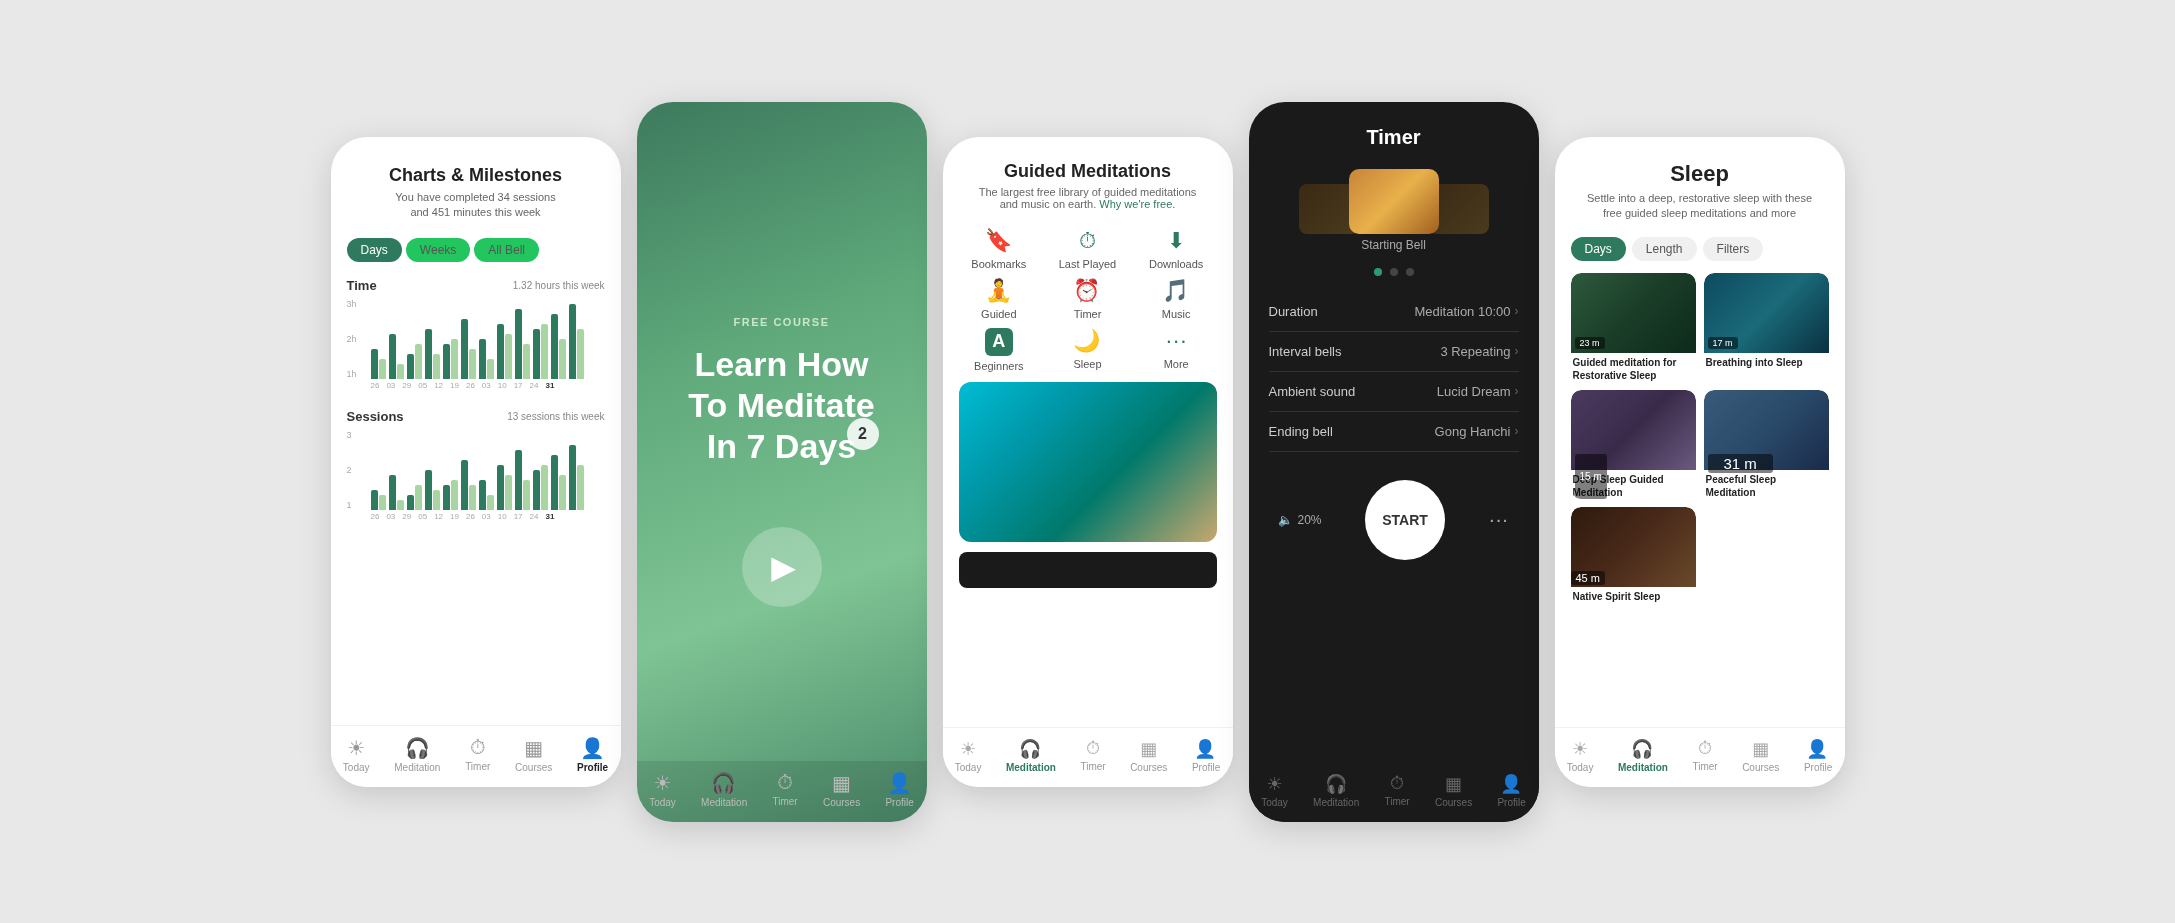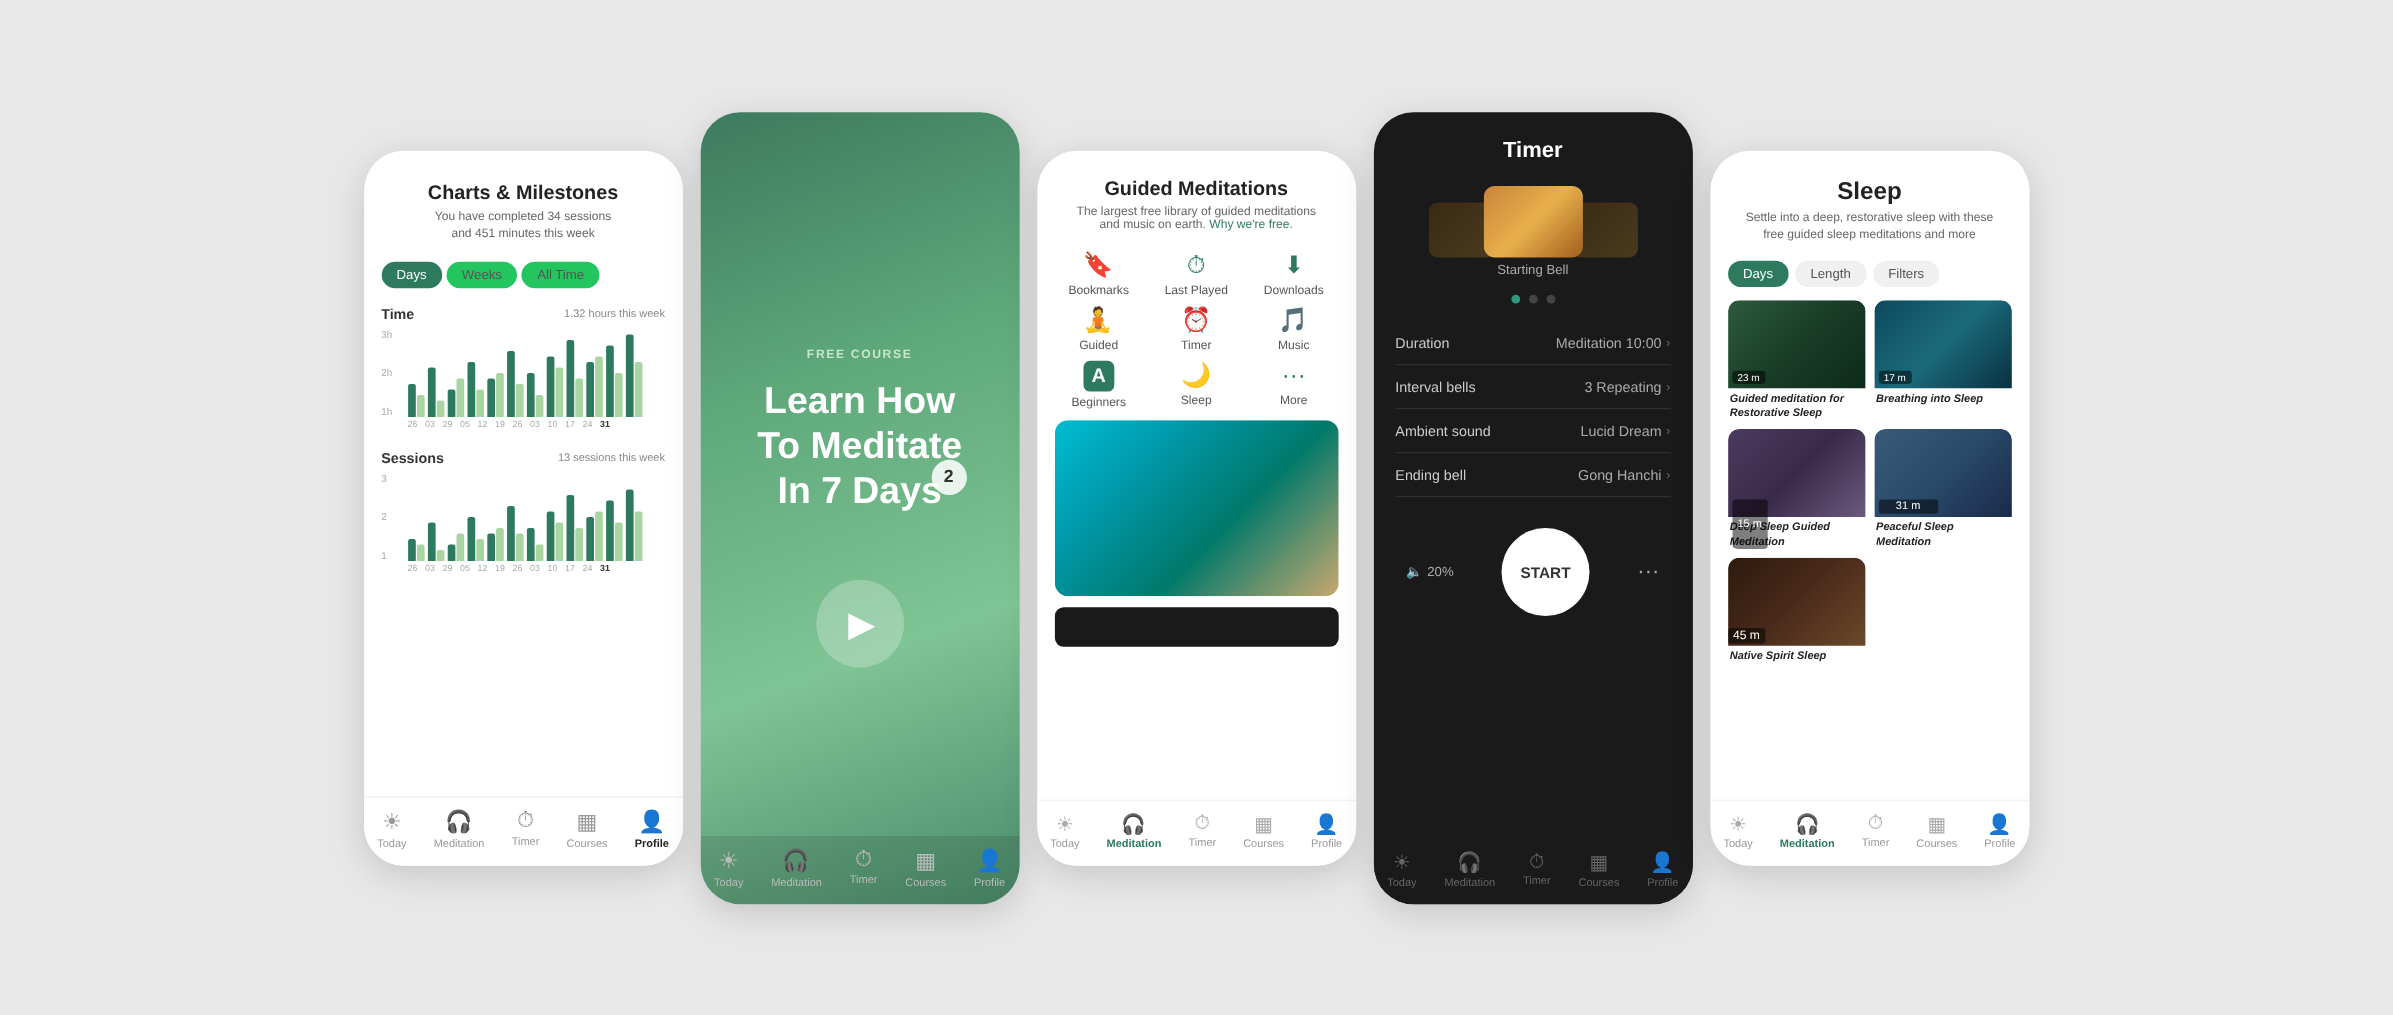--- a/index.html
+++ b/index.html
@@ -110,36 +110,36 @@
     
     .s5-header { text-align: center; padding: 24px 20px 8px; }
     .s5-title { font-size: 22px; font-weight: 700; color: #222; }
     .s5-subtitle { font-size: 11px; color: #666; margin-top: 4px; line-height: 1.4; }
     .s5-filter-row { display: flex; align-items: center; gap: 6px; padding: 8px 16px; }
     .s5-sort-btn { background: #2d7a5e; color: #fff; border: none; border-radius: 16px; padding: 5px 14px; font-size: 12px; cursor: pointer; }
     .s5-length-btn { background: #f0f0f0; color: #555; border: none; border-radius: 16px; padding: 5px 14px; font-size: 12px; cursor: pointer; }
     .s5-filter-btn { background: #f0f0f0; color: #555; border: none; border-radius: 16px; padding: 5px 14px; font-size: 12px; cursor: pointer; }
     .s5-grid { display: grid; grid-template-columns: 1fr 1fr; gap: 8px; padding: 4px 16px; }
     .s5-card { border-radius: 10px; overflow: hidden; position: relative; }
-    .s5-card-title { font-size: 10px; font-weight: 600; color: #222; padding: 3px 2px 0; line-height: 1.3; font-style: italic; }
+    .s5-card-title { font-size: 10px; font-weight: 600; color: #222; padding: 3px 2px 0; line-height: 1.3; }
   </style>
 </head>
 <body>
 
 <div class="screens-container">
 
   <div class="phone-screen screen1">
     <div class="s1-header">
       <div class="s1-title">Charts &amp; Milestones</div>
       <div class="s1-subtitle">You have completed 34 sessions<br>and 451 minutes this week</div>
     </div>
     <div class="s1-tabs">
       <button class="s1-tab active">Days</button>
       <button class="s1-tab inactive">Weeks</button>
-      <button class="s1-tab inactive">All Time</button>
+      <button class="s1-tab inactive">All Bell</button>
     </div>
 
     <div class="s1-chart-section">
       <div class="s1-chart-label">
         <span class="s1-chart-label-text">Time</span>
         <span class="s1-chart-sublabel">1.32 hours this week</span>
       </div>
       <div class="chart-wrapper">
         <div class="y-axis">
           <span class="y-label">3h</span>
@@ -535,21 +535,21 @@
         <div style="width:100%;height:80px;border-radius:10px 10px 0 0;background:linear-gradient(135deg,#4a3a5e,#3a2a4a,#6a5a7e);"></div>
         <div style="position:relative;">
           <span style="font-size:10px;position:absolute;top:-16px;left:4px;background:rgba(0,0,0,0.5);color:#fff;padding:17px 5px;border-radius:3px;">15 m</span>
         </div>
         <div class="s5-card-title">Deep Sleep Guided Meditation</div>
       </div>
 
       <div class="s5-card">
         <div style="width:100%;height:80px;border-radius:10px 10px 0 0;background:linear-gradient(135deg,#3a5a7a,#2a4a6a,#1a2a4a);"></div>
         <div style="position:relative;">
-          <span style="font-size:10px;position:absolute;top:-16px;left:4px;background:rgba(0,0,0,0.5);color:#fff;padding:1px 16px;border-radius:3px;">31 m</span>
+          <span style="font-size:15px;position:absolute;top:-16px;left:4px;background:rgba(0,0,0,0.5);color:#fff;padding:1px 16px;border-radius:3px;">31 m</span>
         </div>
         <div class="s5-card-title">Peaceful Sleep Meditation</div>
       </div>
 
       <div class="s5-card">
         <div style="width:100%;height:80px;border-radius:10px 10px 0 0;background:linear-gradient(135deg,#2d1a0d,#4a2a1a,#6a4a2a);"></div>
         <div style="position:relative;">
           <span style="font-size:11px;position:absolute;top:-16px;left:0;background:rgba(0,0,0,0.5);color:#fff;padding:1px 5px;border-radius:3px;">45 m</span>
         </div>
         <div class="s5-card-title">Native Spirit Sleep</div>

